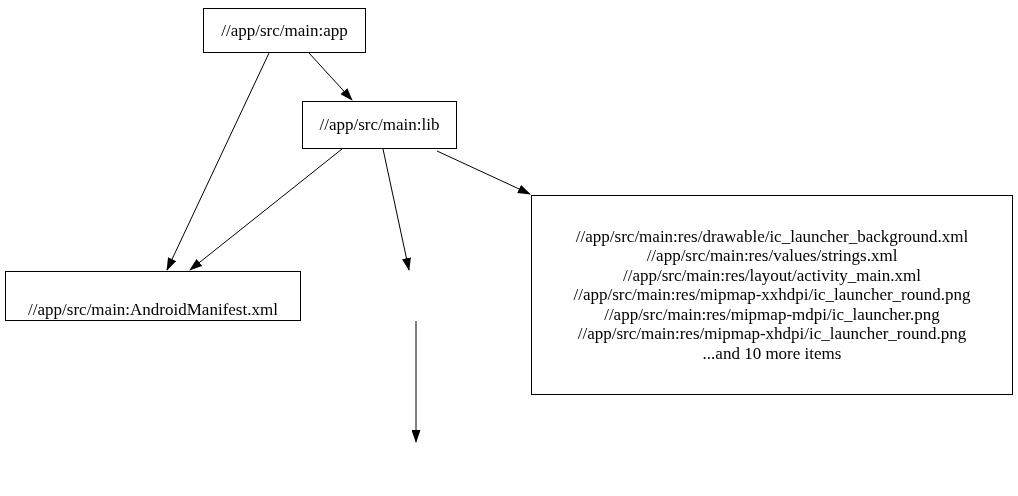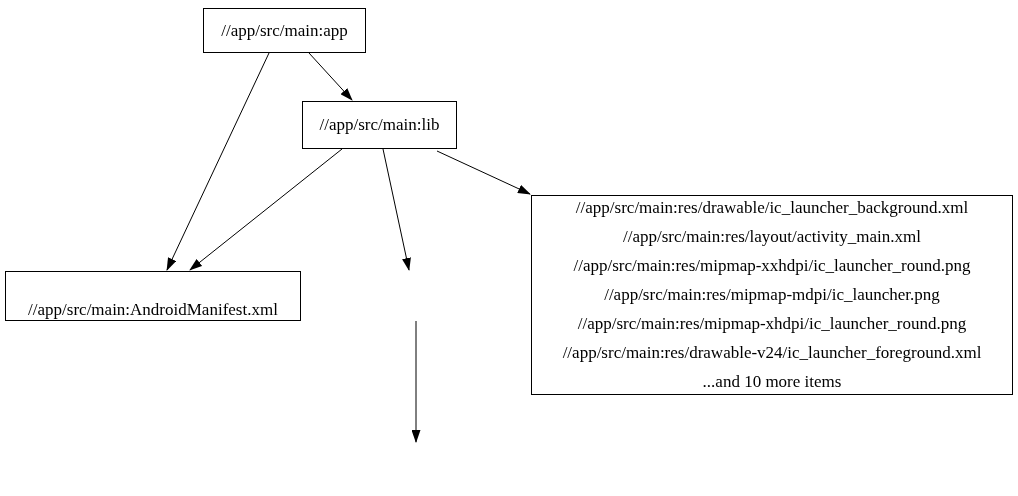--- a/index.html
+++ b/index.html
@@ -15,21 +15,21 @@
     padding-left:8px;
   }
   #edges{position:absolute;left:0;top:0;width:1018px;height:496px;}
   .node{
     position:absolute; box-sizing:border-box;
     border:1px solid var(--node-border); background:var(--node-fill);
     display:flex; align-items:center; justify-content:center;
     font-size:17px; text-align:center; white-space:nowrap;
   }
   .node.multi{
-    flex-direction:column; justify-content:space-between;
+    flex-direction:column; justify-content:center;
     line-height:19.5px; padding:2px 0;
   }
   
   #n-app       {left:203px; top:8px;   width:163px; height:45px;}
   #n-lib       {left:302px; top:101px; width:155px; height:48px;}
   #n-manifest  {left:5px;   top:271px; width:296px; height:50px;align-items:flex-end;}
   #n-jni-lib   {left:325px; top:271px; width:172px; height:50px;}
   #n-resources {left:531px; top:195px; width:482px; height:200px;}
   #n-native-lib{left:282px; top:443px; width:270px; height:48px;}
   line{stroke:var(--edge); stroke-width:1px;}
@@ -61,22 +61,22 @@
     <span>//app/src/main:lib</span>
   </div>
 
   <div class="node" id="n-manifest">
     <span>//app/src/main:AndroidManifest.xml</span>
   </div>
 
 
   <div class="node multi" id="n-resources">
     <div>//app/src/main:res/drawable/ic_launcher_background.xml</div>
+    <div>//app/src/main:res/values/strings.xml</div>
     <div>//app/src/main:res/layout/activity_main.xml</div>
     <div>//app/src/main:res/mipmap-xxhdpi/ic_launcher_round.png</div>
     <div>//app/src/main:res/mipmap-mdpi/ic_launcher.png</div>
     <div>//app/src/main:res/mipmap-xhdpi/ic_launcher_round.png</div>
-    <div>//app/src/main:res/drawable-v24/ic_launcher_foreground.xml</div>
     <div>...and 10 more items</div>
   </div>
 
 
 </div>
 
 </body></html>

